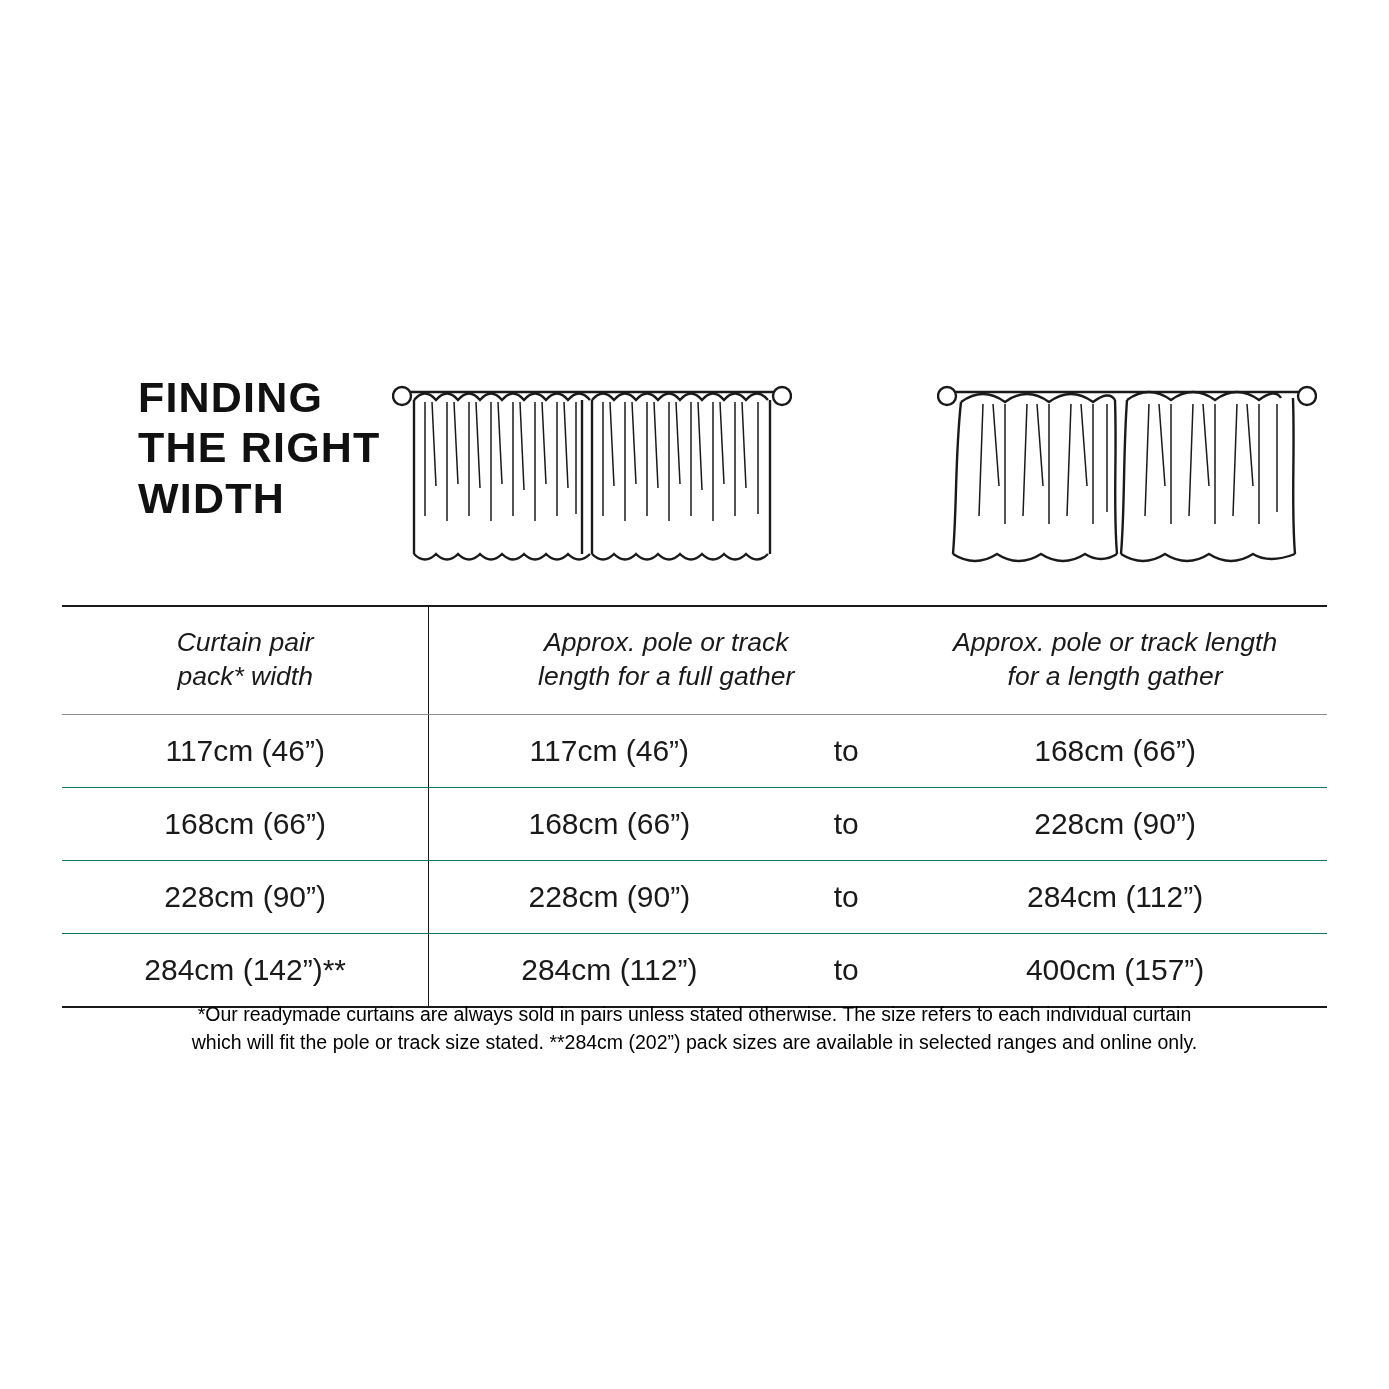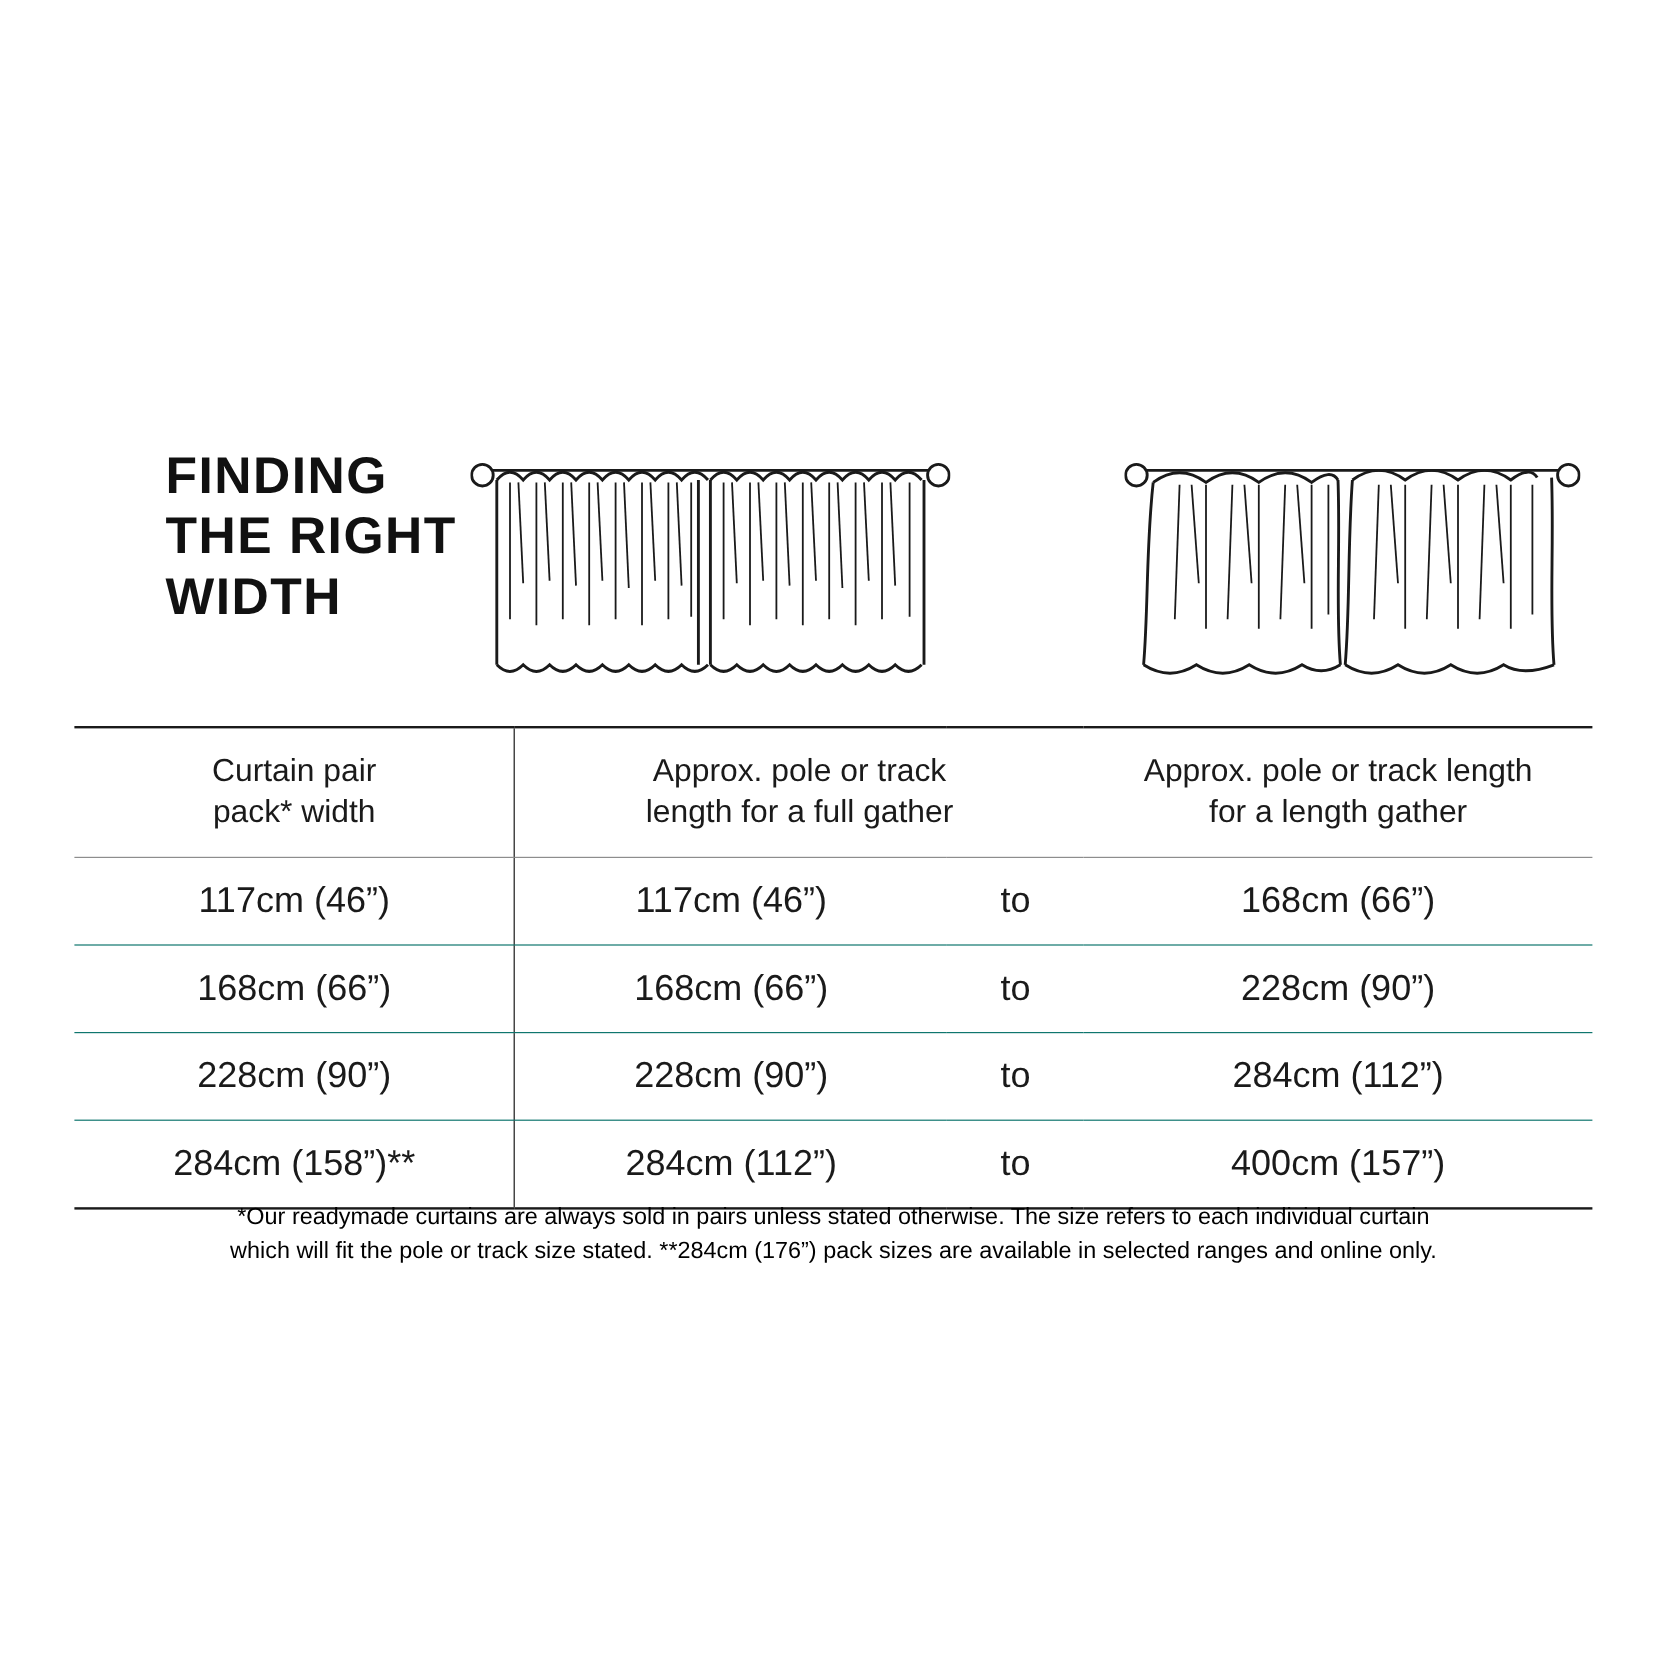--- a/index.html
+++ b/index.html
@@ -78,21 +78,21 @@
     border-bottom: 1px solid #8d8d8d;
     padding: 18px 8px 20px 8px;
     text-align: center;
     font-size: 26.5px;
     line-height: 1.30;
     font-weight: 400;
     color: #1a1a1a;
     vertical-align: top;
   }
   .hdr-row td.c1 { border-right: 1px solid #1a1a1a; }
-  .hdr-row td span { display: block; }
+  .hdr-row td span { display: block; font-style: italic; }
 
   .data-row td {
     border-bottom: 1px solid #0f766e;
     padding: 18px 8px 18px 8px;
     text-align: center;
     font-size: 30px;
     line-height: 1.2;
     color: #1a1a1a;
     white-space: nowrap;
   }
@@ -280,26 +280,26 @@
       </tr>
 
       <tr class="data-row">
         <td class="c1">228cm (90”)</td>
         <td>228cm (90”)</td>
         <td class="to-cell">to</td>
         <td>284cm (112”)</td>
       </tr>
 
       <tr class="data-row">
-        <td class="c1">284cm (158”)**</td>
+        <td class="c1">284cm (142”)**</td>
         <td>284cm (112”)</td>
         <td class="to-cell">to</td>
         <td>400cm (157”)</td>
       </tr>
     </tbody>
   </table>
 
   <div class="footnote">
     <span>*Our readymade curtains are always sold in pairs unless stated otherwise. The size refers to each individual curtain</span>
-    <span>which will fit the pole or track size stated. **284cm (176”) pack sizes are available in selected ranges and online only.</span>
+    <span>which will fit the pole or track size stated. **284cm (202”) pack sizes are available in selected ranges and online only.</span>
   </div>
 
 </div>
 
 </body></html>

